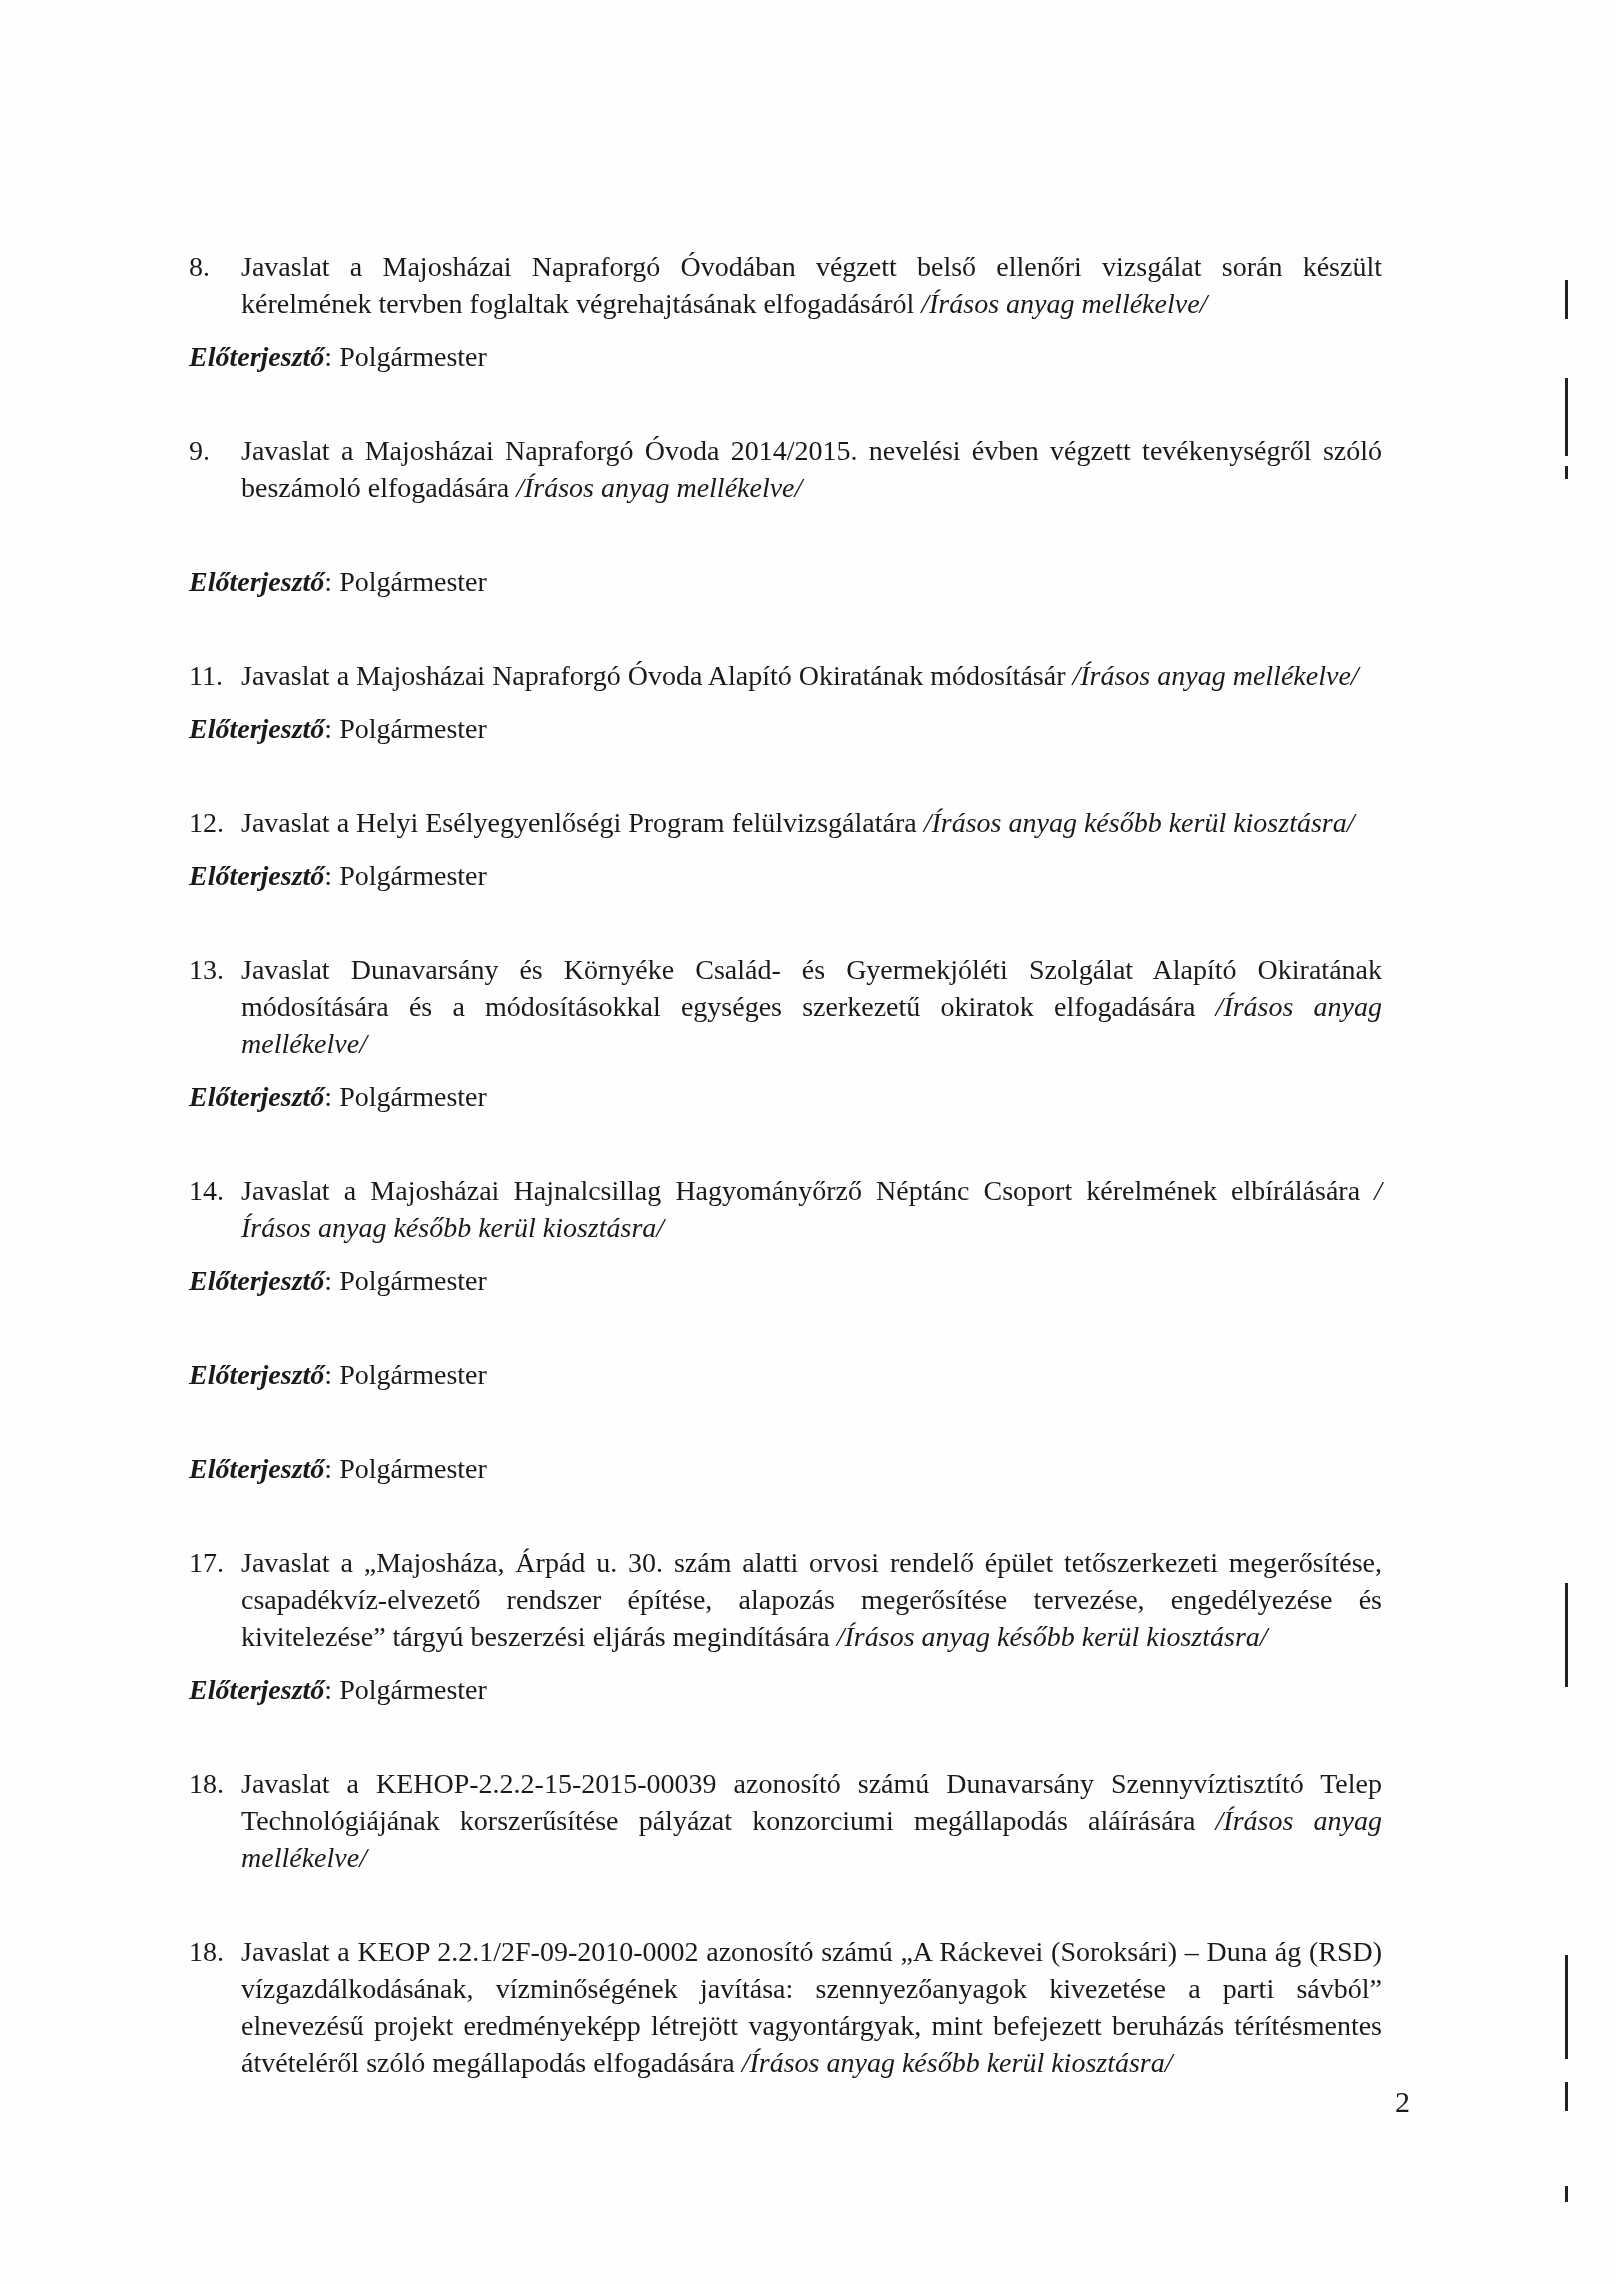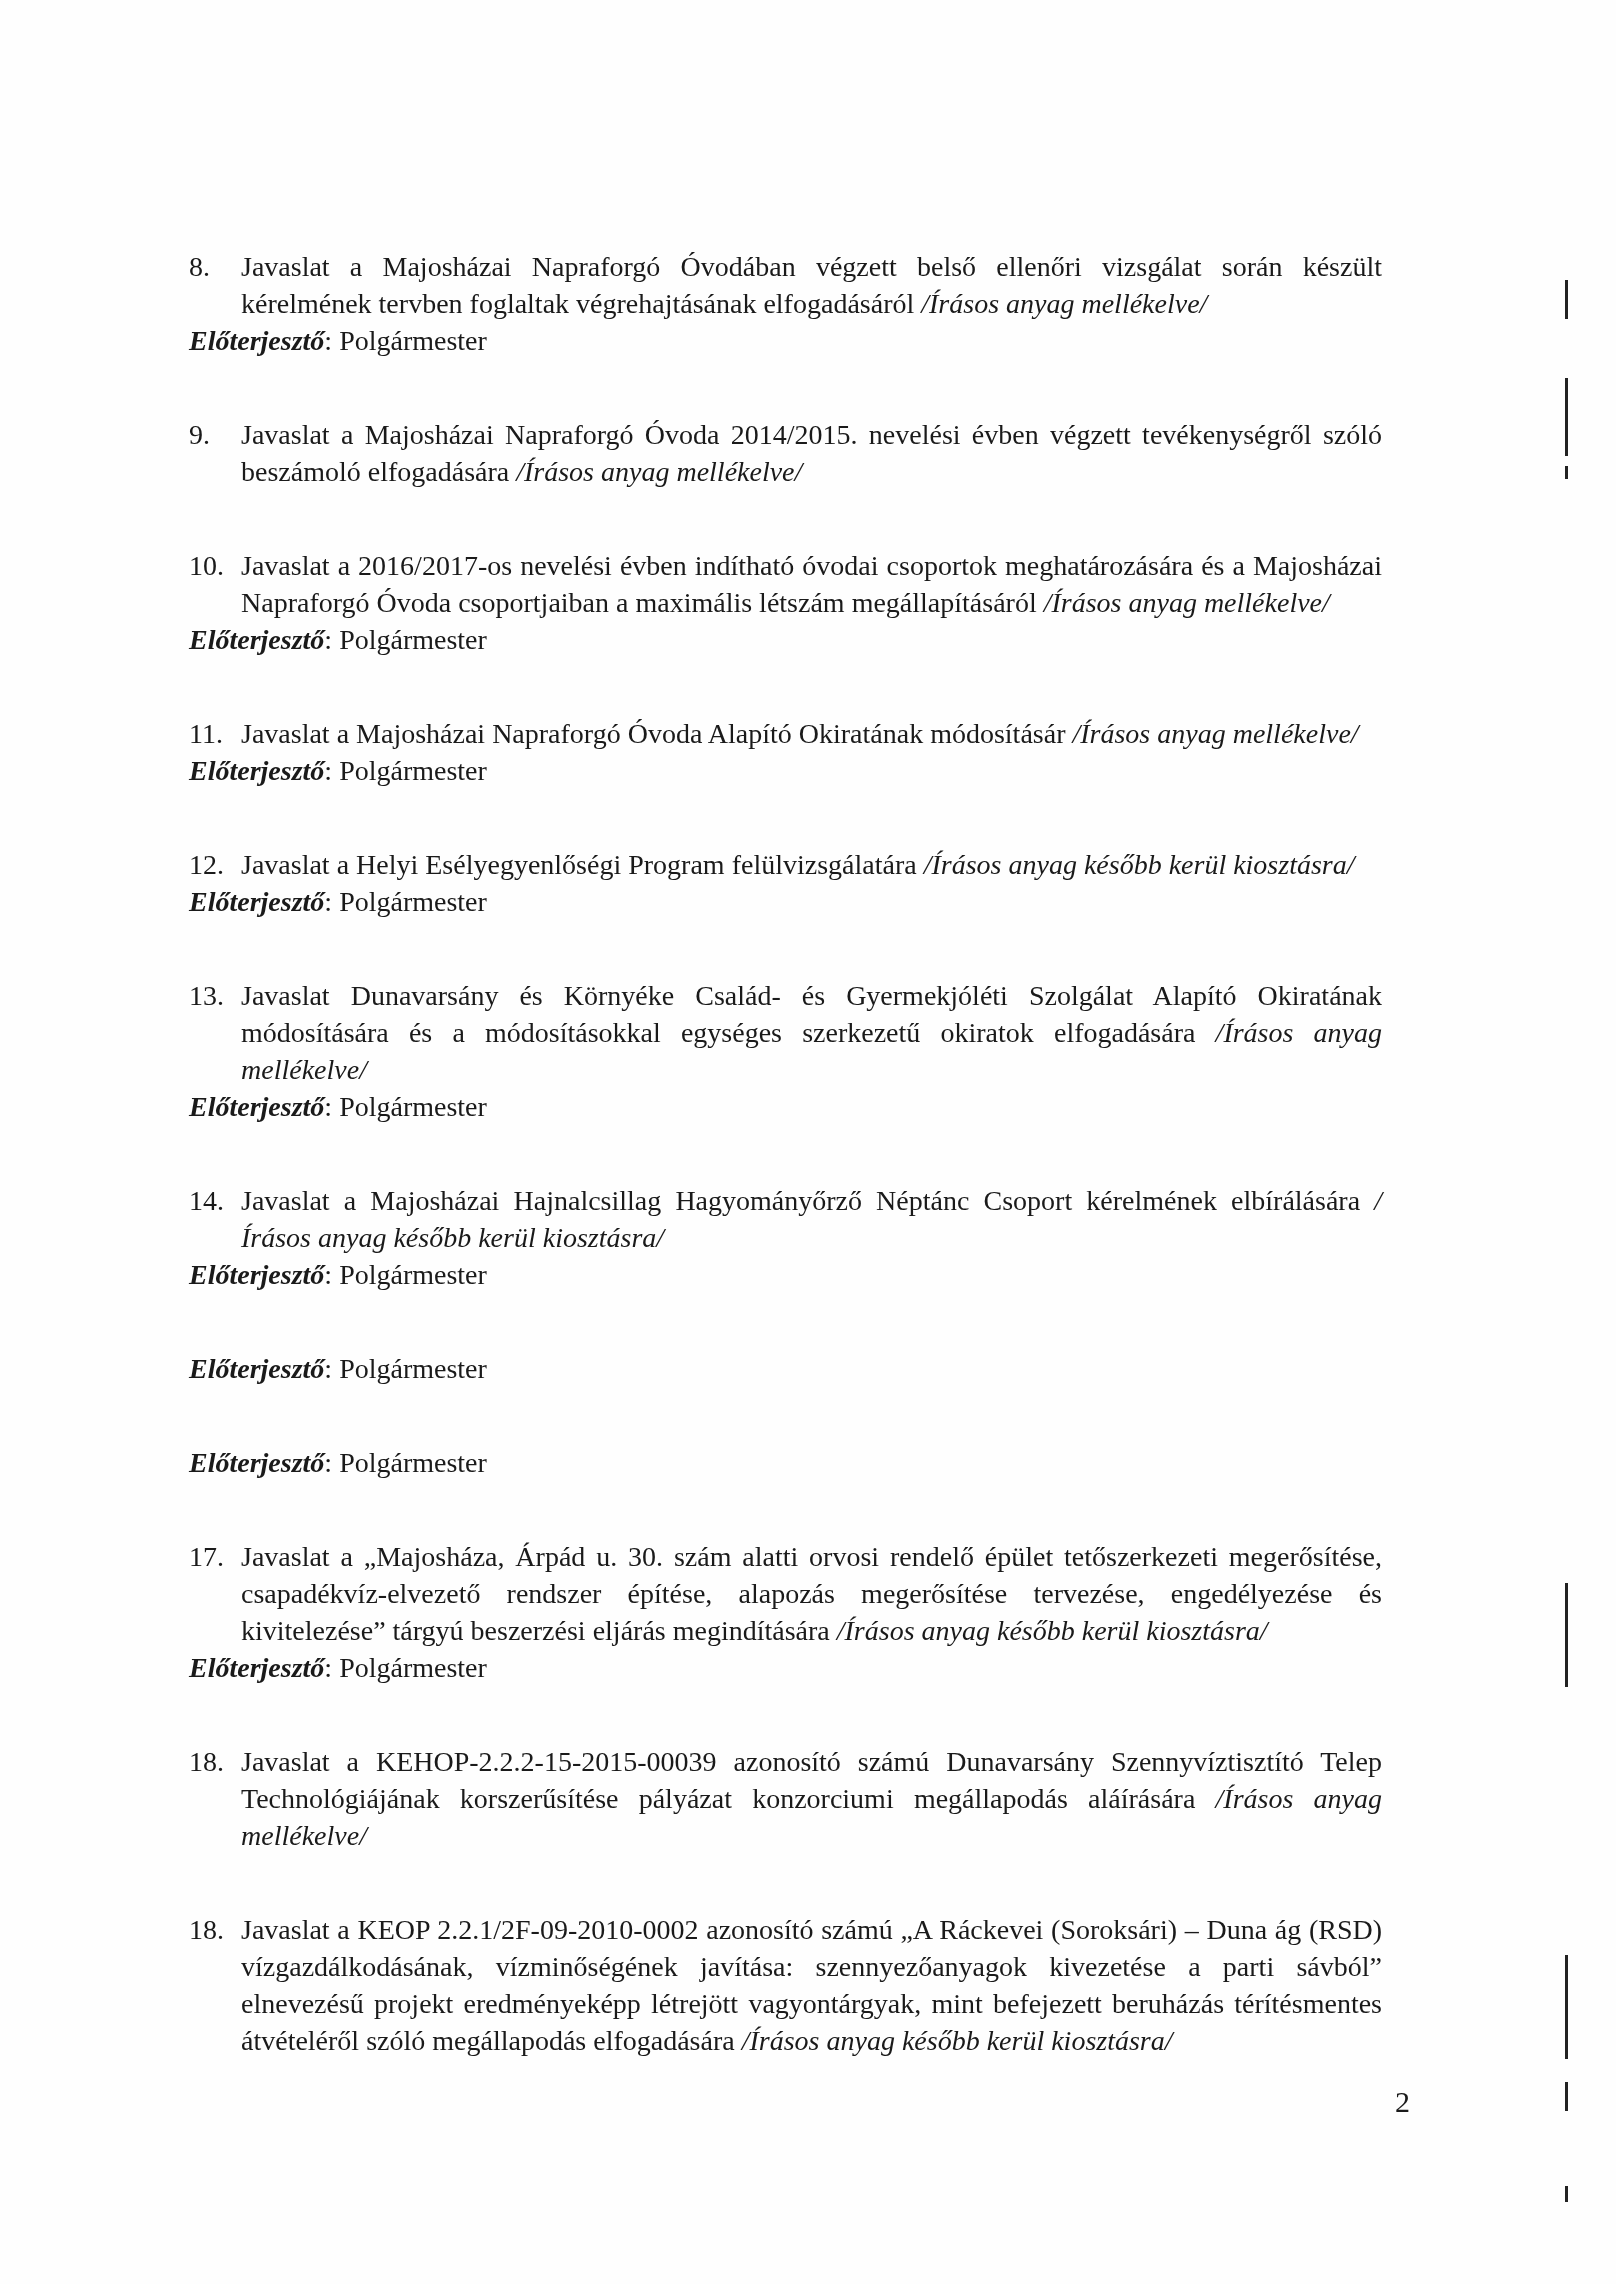--- a/index.html
+++ b/index.html
@@ -45,21 +45,21 @@
       top: 0;
       width: 52px;
     }
     .item .note {
       font-style: italic;
       margin-top: 32px;
     }
     .presenter {
       font-size: 28px;
       line-height: 37px;
-      margin-top: 0;
+      margin-top: 16px;
     }
     .presenter .label {
       font-style: italic;
       font-weight: bold;
     }
     .page-number {
       position: absolute;
       left: 1395px;
       top: 2085px;
       font-size: 30px;
@@ -90,25 +90,20 @@
 
     <div class="item">
       <div class="text-block">
         <span class="num">9.</span>
         <span>Javaslat a Majosházai Napraforgó Óvoda 2014/2015. nevelési évben végzett tevékenységről szóló beszámoló elfogadására</span>
         <span class="note">/Írásos anyag mellékelve/</span>
       </div>
     </div>
 
     <div class="item">
-      <div class="text-block">
-        <span class="num">10.</span>
-        <span>Javaslat a 2016/2017-os nevelési évben indítható óvodai csoportok meghatározására és a Majosházai Napraforgó Óvoda csoportjaiban a maximális létszám megállapításáról</span>
-        <span class="note">/Írásos anyag mellékelve/</span>
-      </div>
       <div class="presenter">
         <span class="label">Előterjesztő</span>: <span>Polgármester</span>
       </div>
     </div>
 
     <div class="item">
       <div class="text-block">
         <span class="num">11.</span>
         <span>Javaslat a Majosházai Napraforgó Óvoda Alapító Okiratának módosításár</span>
         <span class="note">/Írásos anyag mellékelve/</span>

